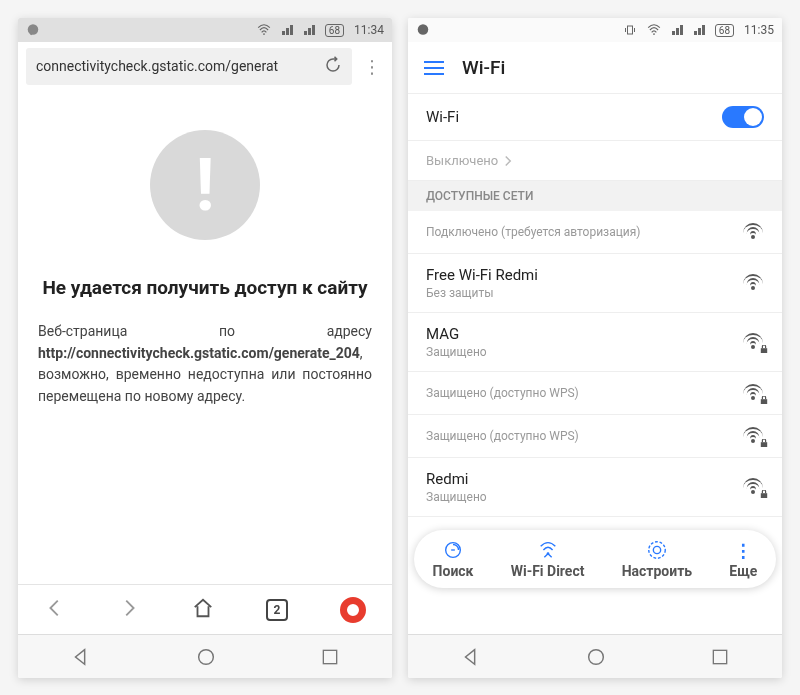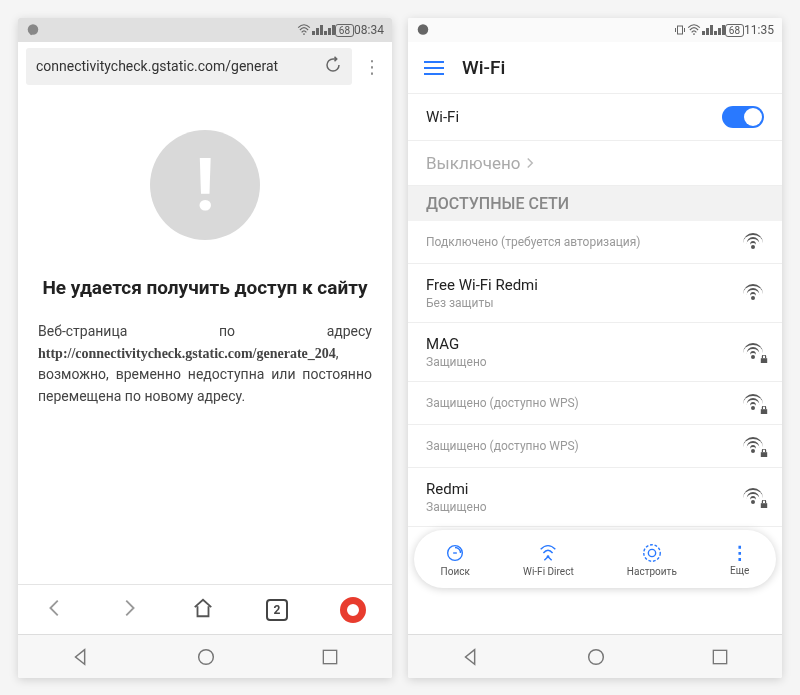--- a/index.html
+++ b/index.html
@@ -1,65 +1,65 @@
 <!DOCTYPE html>
 <html><head>
 <meta charset="utf-8">
 <style>
   * { box-sizing: border-box; margin: 0; padding: 0; font-family: -apple-system, Roboto, Arial, sans-serif; }
   body { background: #f5f5f5; display: flex; gap: 16px; padding: 18px; }
   .phone { width: 376px; height: 660px; background: #fff; border-radius: 2px; box-shadow: 0 2px 10px rgba(0,0,0,0.15); display: flex; flex-direction: column; overflow: hidden; position: relative; }
   .statusbar { height: 24px; background: #e0e0e0; display: flex; align-items: center; justify-content: space-between; padding: 0 8px; font-size: 12px; color: #555; }
   .status-left { display: flex; gap: 6px; align-items: center; }
-  .status-right { display: flex; gap: 0; align-items: center; }
+  .status-right { display: flex; gap: 10px; align-items: center; }
   .status-right svg { fill: #555; }
   .navbar { height: 44px; background: #f7f7f7; border-top: 1px solid #ddd; display: flex; align-items: center; justify-content: space-around; }
   .navbar svg { fill: none; stroke: #777; stroke-width: 1.6; }
   
   .addr { height: 48px; display: flex; align-items: center; padding: 6px 8px; gap: 8px; }
   .addr-box { flex: 1; background: #f0f0f0; border-radius: 3px; padding: 8px 10px; font-size: 14px; color: #333; white-space: nowrap; overflow: hidden; display: flex; align-items: center; justify-content: space-between; }
   .addr-text { overflow: hidden; text-overflow: clip; }
   .reload { color: #666; }
   .dots { width: 24px; color: #888; font-size: 18px; text-align: center; }
   .browser-body { flex: 1; display: flex; flex-direction: column; align-items: center; padding: 30px 20px 10px; }
   .excl { width: 110px; height: 110px; border-radius: 50%; background: #d9d9d9; display: flex; align-items: center; justify-content: center; margin-top: 10px; }
   .excl span { color: #fff; font-size: 72px; font-weight: 700; }
   .err-title { margin-top: 36px; font-size: 19px; font-weight: 700; color: #222; text-align: center; }
   .err-body { margin-top: 22px; font-size: 14px; color: #444; text-align: justify; line-height: 1.55; }
-  .err-body b { font-weight: 700; font-family: Liberation Serif, serif; }
+  .err-body b { font-weight: 700; }
   .bottombar { height: 50px; border-top: 1px solid #e4e4e4; display: flex; align-items: center; justify-content: space-around; }
   .bottombar .ico { color: #999; }
   .tabcount { border: 2px solid #444; border-radius: 4px; width: 22px; height: 22px; display: flex; align-items: center; justify-content: center; font-size: 12px; font-weight: 700; color: #444; position: relative; }
   .tabcount::before { content: ''; position: absolute; top: -5px; left: -5px; right: -5px; bottom: -5px; border: 1px solid #ccc; border-radius: 6px; z-index: -1; }
   .ocircle { width: 26px; height: 26px; border: 7px solid #e83c2e; border-radius: 50%; }
   
   .wifi-head { height: 52px; display: flex; align-items: center; padding: 0 16px; gap: 18px; border-bottom: 1px solid #eee; }
   .ham { display: flex; flex-direction: column; gap: 4px; }
   .ham span { width: 20px; height: 2px; background: #2979ff; }
   .wifi-title { font-size: 19px; font-weight: 500; color: #222; }
   .row { padding: 12px 18px; border-bottom: 1px solid #eee; display: flex; align-items: center; justify-content: space-between; }
   .row-left { display: flex; flex-direction: column; gap: 2px; }
   .row-label { font-size: 15px; color: #222; }
   .row-sub { font-size: 12px; color: #999; }
-  .row-right { display: flex; align-items: center; gap: 6px; color: #aaa; font-size: 17px; }
+  .row-right { display: flex; align-items: center; gap: 6px; color: #aaa; font-size: 13px; }
   .toggle-on { width: 42px; height: 22px; background: #2979ff; border-radius: 11px; position: relative; }
   .toggle-on::after { content: ''; position: absolute; right: 2px; top: 2px; width: 18px; height: 18px; background: #fff; border-radius: 50%; }
-  .section { background: #f2f2f2; padding: 8px 18px; font-size: 16px; color: #888; font-weight: 500; }
+  .section { background: #f2f2f2; padding: 8px 18px; font-size: 12px; color: #888; font-weight: 500; }
   .net-label { font-size: 15px; color: #222; }
   .net-label.active { color: #2196f3; }
   .wifi-icon { position: relative; width: 22px; height: 18px; }
   .arc { border: 2px solid #555; border-bottom: none; border-left: none; border-right: none; border-radius: 50% 50% 0 0 / 100% 100% 0 0; position: absolute; left: 50%; transform: translateX(-50%); }
   .a1 { width: 20px; height: 10px; top: 0; }
   .a2 { width: 13px; height: 7px; top: 4px; }
   .a3 { width: 6px; height: 4px; top: 8px; }
   .wifi-icon .dot { width: 4px; height: 4px; background: #555; border-radius: 50%; position: absolute; bottom: 2px; left: 50%; transform: translateX(-50%); }
   .lock { position: absolute; right: -4px; bottom: -2px; width: 8px; height: 8px; }
   .bottom-actions { position: absolute; bottom: 46px; left: 6px; right: 6px; height: 58px; background: #fff; border-radius: 30px; box-shadow: 0 1px 8px rgba(0,0,0,0.18); display: flex; align-items: center; justify-content: space-around; }
   .ba { display: flex; flex-direction: column; align-items: center; gap: 2px; }
-  .ba-lbl { font-size: 10px; color: #555; }
+  .ba-lbl { font-size: 14px; color: #555; font-weight: bold; }
   .settings-body { flex: 1; overflow: hidden; position: relative; }
 </style>
 </head>
 <body>
 
 <div class="phone">
   <div class="statusbar">
     <div class="status-left">
       <svg width="14" height="14" viewBox="0 0 24 24">
           <circle cx="12" cy="11" r="9" fill="#888"></circle>
@@ -71,21 +71,21 @@
           <path d="M2 6 Q12 -4 22 6 M5 10 Q12 2 19 10 M8 14 Q12 9 16 14" stroke="#666" stroke-width="2" fill="none"></path>
           <circle cx="12" cy="17" r="1.5" fill="#666"></circle>
         </svg>
       <svg width="12" height="12" viewBox="0 0 24 24">
           <path d="M2 22 L8 22 L8 14 L2 14 Z M10 22 L16 22 L16 8 L10 8 Z M18 22 L24 22 L24 2 L18 2 Z" fill="#666"></path>
         </svg>
       <svg width="12" height="12" viewBox="0 0 24 24">
           <path d="M2 22 L8 22 L8 14 L2 14 Z M10 22 L16 22 L16 8 L10 8 Z M18 22 L24 22 L24 2 L18 2 Z" fill="#666"></path>
         </svg>
       <span style="border:1px solid #666;border-radius:3px;padding:0 3px;font-size:10px">68</span>
-      <span>08:34</span>
+      <span>11:34</span>
     </div>
   </div>
 
   <div class="addr">
     <div class="addr-box">
       <span class="addr-text">connectivitycheck.gstatic.com/generat</span>
       <span class="reload">
         <svg width="18" height="18" viewBox="0 0 24 24">
             <path d="M20 12 A8 8 0 1 1 12 4 L16 4 M14 1 L17 4 L14 7" stroke="#666" stroke-width="2" fill="none"></path>
           </svg>

